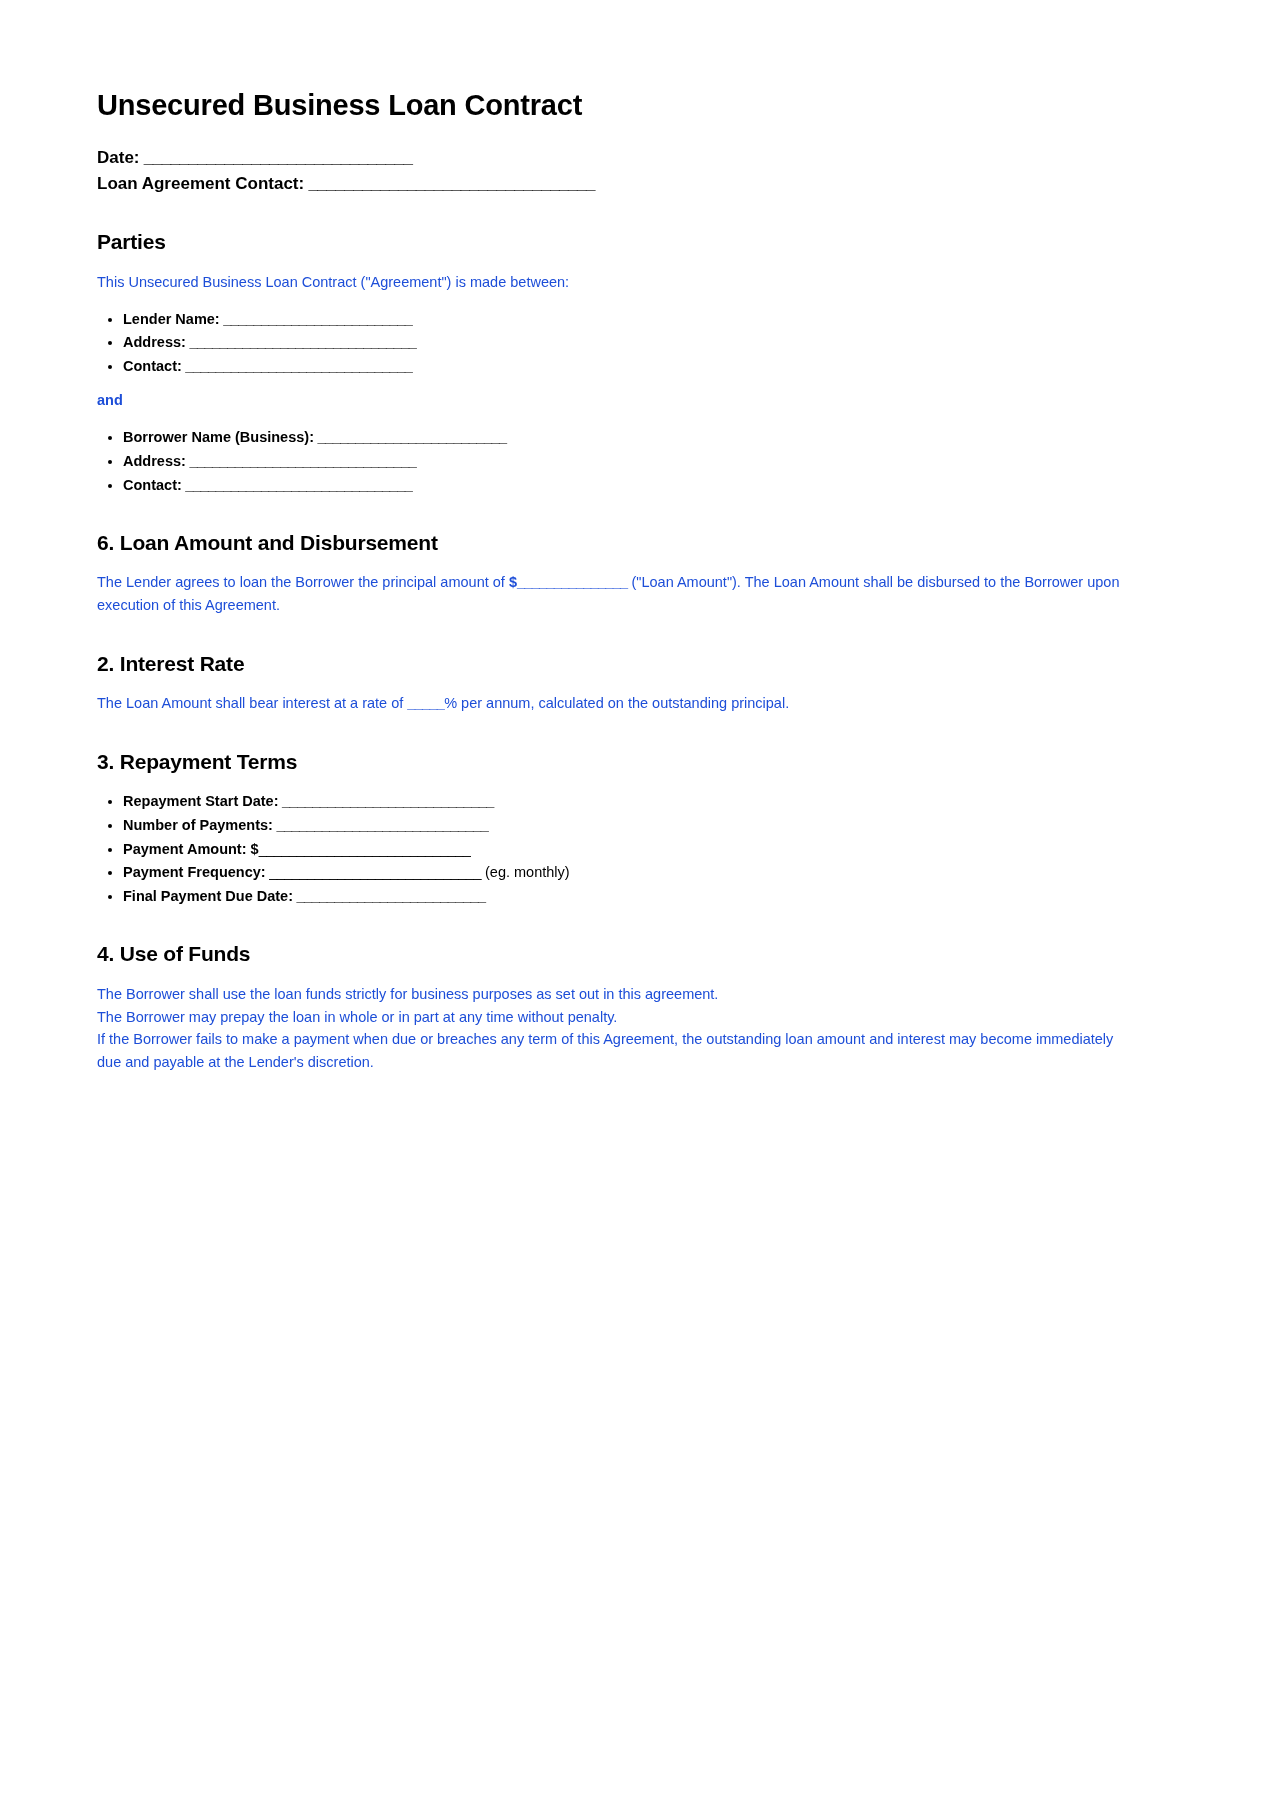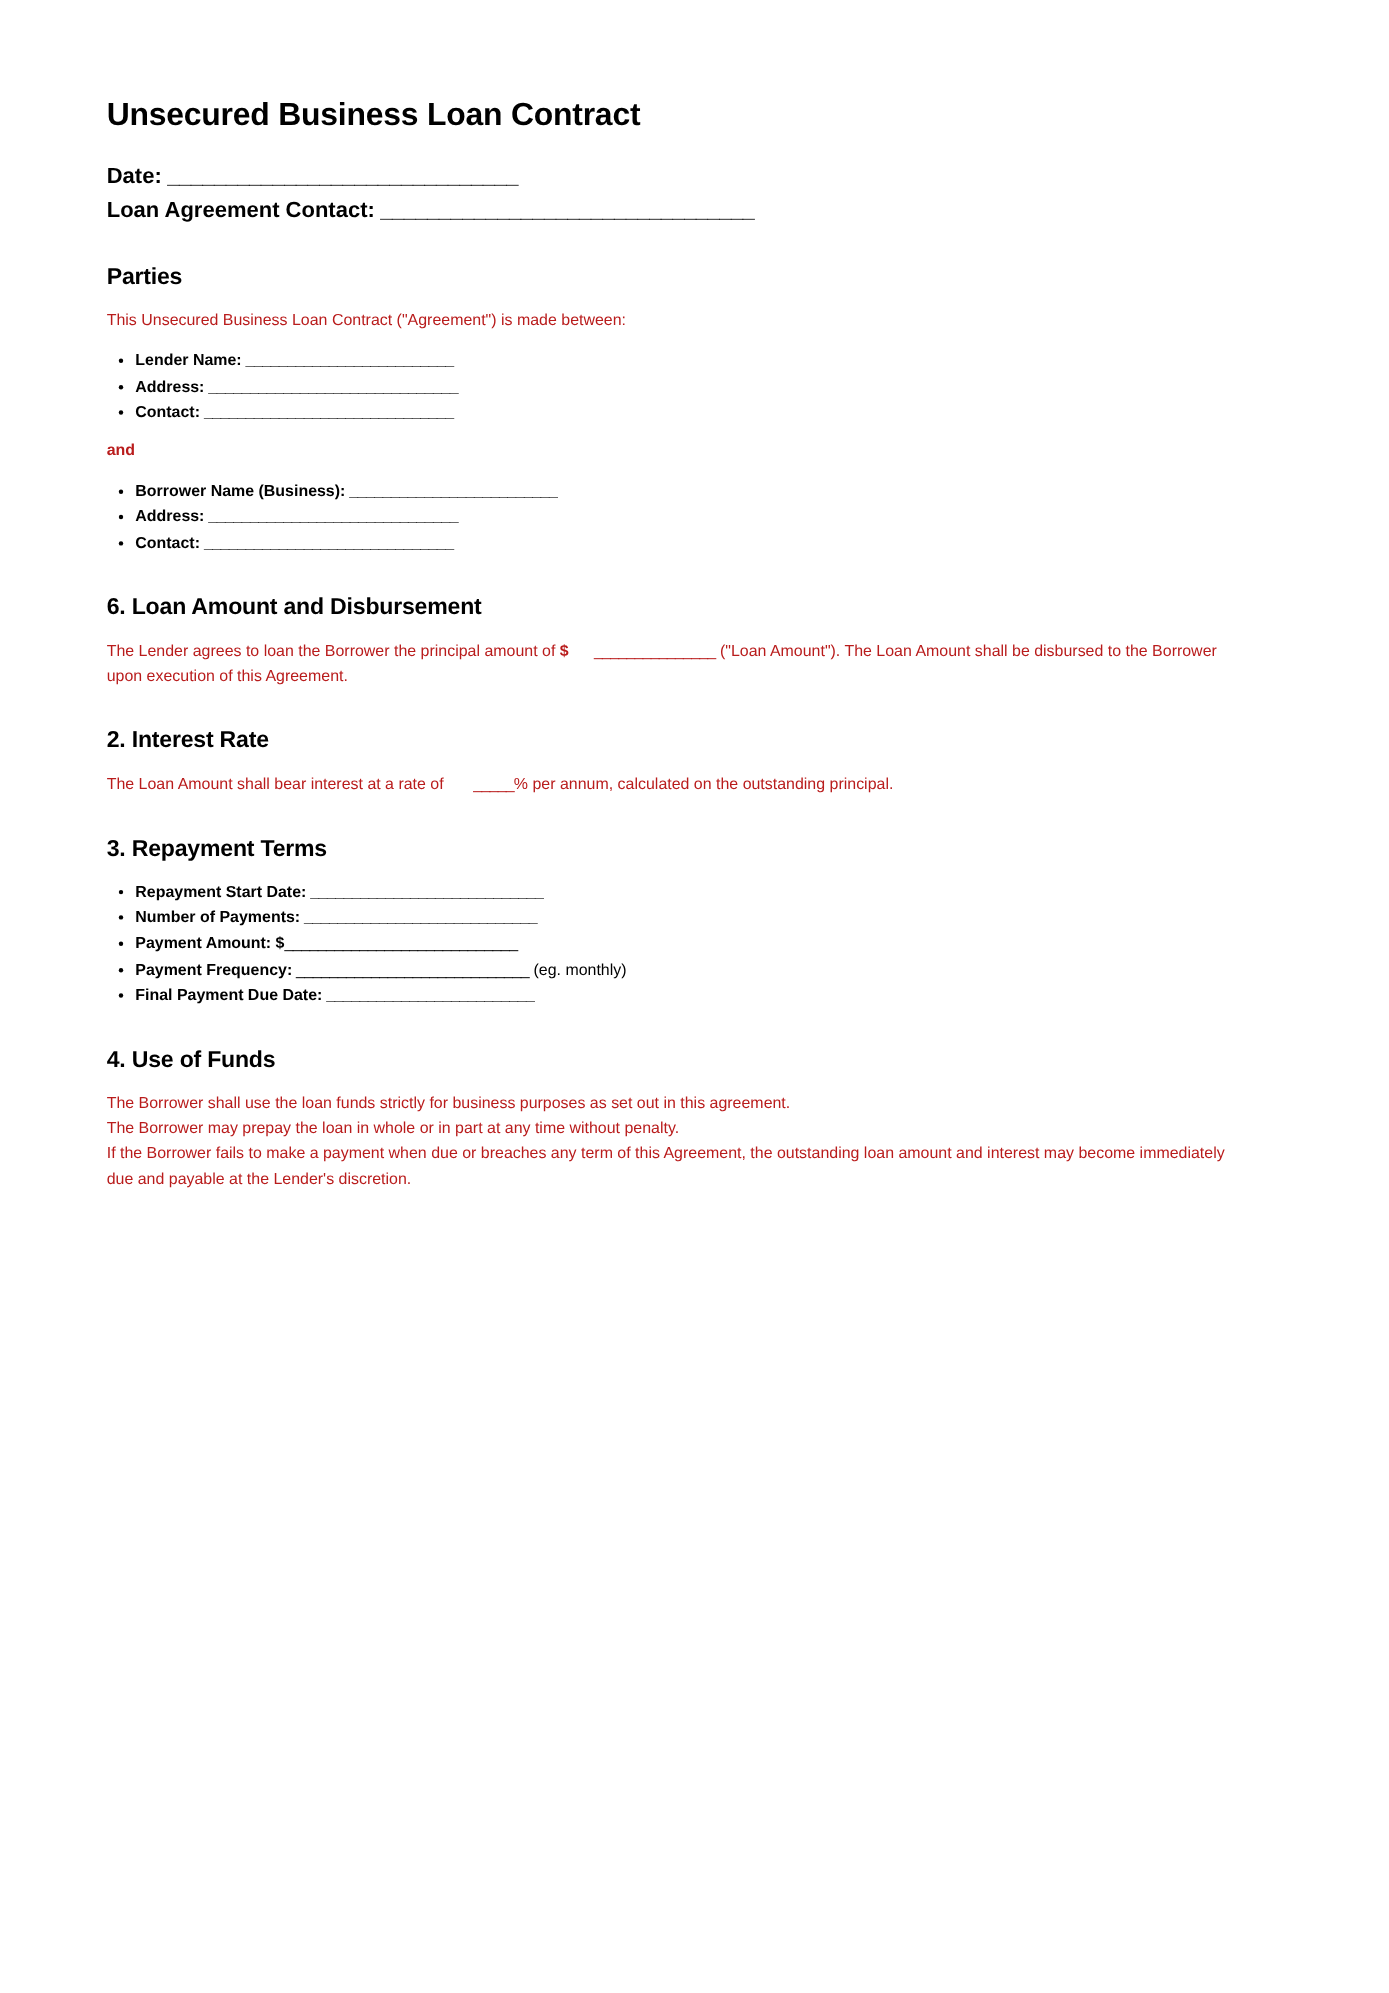--- a/index.html
+++ b/index.html
@@ -35,21 +35,21 @@
   }
   
   .doc-title {
     font-size: 29px;
     font-weight: bold;
     line-height: 1.2;
     letter-spacing: -0.2px;
     margin: 0 0 22px 0;
   }
   .meta-line {
-    font-size: 20px;
+    font-size: 17px;
     font-weight: bold;
     line-height: 1.55;
     margin: 0;
     white-space: nowrap;
   }
   .meta-line .fill {
     font-weight: bold;
     letter-spacing: -0.5px;
   }
   h2.section-heading {
@@ -59,21 +59,21 @@
     margin: 34px 0 16px 0;
     letter-spacing: -0.2px;
   }
   h2.section-heading.first-heading {
     margin-top: 32px;
   }
   p.body-text {
     font-size: 14.5px;
     line-height: 1.58;
     margin: 0 0 0 0;
-    color: #b91c1c;
+    color: #1d4ed8;
   }
   p.small-gap {
     margin-top: 12px;
     font-weight: bold;
   }
   ul.bullets {
     list-style: disc;
     margin: 14px 0 0 0;
     padding-left: 26px;
   }
@@ -87,23 +87,22 @@
     font-weight: normal;
   }
   .fill {
     letter-spacing: -0.5px;
   }
   .bold-inline {
     font-weight: bold;
   }
   
   .underscore-run {
-    font-weight: normal;
+    font-weight: bold;
     letter-spacing: -0.7px;
-    margin-left: 23px;
   }
 </style>
 </head>
 <body>
 
 <div class="page-sheet">
   <div class="page-inner">
 
     <h1 class="doc-title">Unsecured Business Loan Contract</h1>
 

